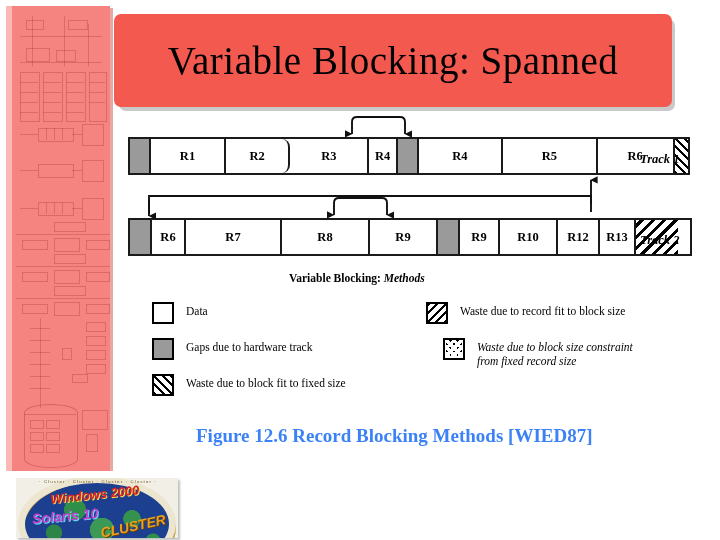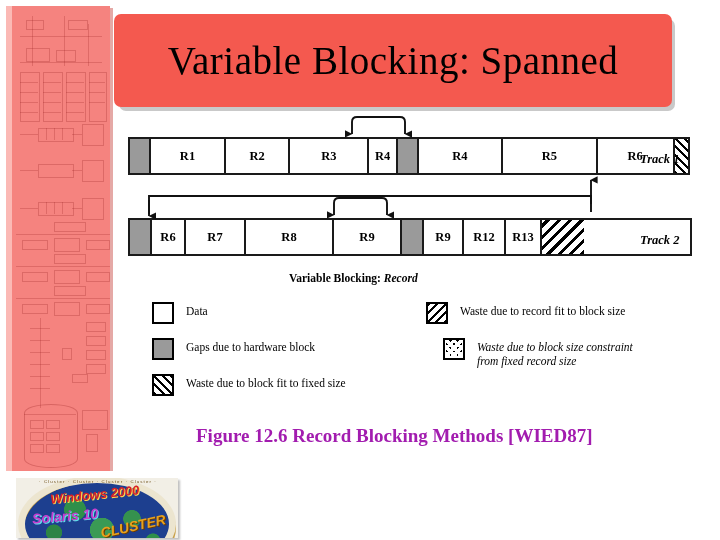--- a/index.html
+++ b/index.html
@@ -184,21 +184,21 @@
     white-space: pre-line;
   }
 
   
   .caption {
     position: absolute;
     left: 196px; top: 425px;
     font-family: "Liberation Serif", serif;
     font-weight: bold;
     font-size: 19px;
-    color: #a21caf;
+    color: #3b82f6;
     white-space: nowrap;
   }
 
   
   .logo {
     position: absolute;
     left: 16px; top: 478px;
     width: 162px; height: 60px;
     overflow: hidden;
     background: #f2efe6;
@@ -380,39 +380,40 @@
 <div class="title-shadow"></div>
 <div class="title-banner">
   <span class="title-text">Variable Blocking: Spanned</span>
 </div>
 
 <div class="fig-inner">
 
   <div class="track" id="track1" style="left: 128px; top: 137px; width: 562px;">
       <div class="cell gap" style="width: 22px;"></div>
       <div class="cell data" style="width: 80px;">R1</div>
-      <div class="cell data" style="width: 68px;">R2</div>
+      <div class="cell data" style="width: 68px; border-radius: 8px;">R2</div>
       <div class="cell data" style="width: 84px;">R3</div>
       <div class="cell data" style="width: 30px;">R4</div>
       <div class="cell gap" style="width: 22px;"></div>
       <div class="cell data" style="width: 90px;">R4</div>
       <div class="cell data" style="width: 100px;">R5</div>
       <div class="cell data" style="width: 82px;">R6</div>
       <div class="cell hatch-fwd" style="width: 14px;"></div>
     </div>
   <span class="track-label" style="left:640px; top:152px;">Track 1</span>
 
   <div class="track" id="track2" style="left: 128px; top: 218px; width: 564px;">
       <div class="cell gap" style="width: 22px;"></div>
       <div class="cell data" style="width: 34px;">R6</div>
-      <div class="cell data" style="width: 60px;">R7</div>
+      <div class="cell data" style="width: 96px;">R7</div>
       <div class="cell data" style="width: 88px;">R8</div>
       <div class="cell data" style="width: 68px;">R9</div>
       <div class="cell gap" style="width: 22px;"></div>
       <div class="cell data" style="width: 40px;">R9</div>
+      <div class="cell data" style="width: 58px;">R10</div>
       <div class="cell data" style="width: 42px;">R12</div>
       <div class="cell data" style="width: 36px;">R13</div>
       <div class="cell hatch-back" style="width: 42px;"></div>
     </div>
   <span class="track-label" style="left:640px; top:233px;">Track 2</span>
 
   <svg class="connectors" viewBox="0 0 720 540" xmlns="http://www.w3.org/2000/svg">
     <defs>
       <marker id="ah" markerWidth="9" markerHeight="9" refX="4.2" refY="7.6" orient="auto" markerUnits="userSpaceOnUse">
         <path d="M0.6,0.6 L8,0.6 L4.3,8 Z" fill="#111"></path>
@@ -427,31 +428,31 @@
     <path d="M591,212 L591,196 L149,196 L149,214" fill="none" stroke="#111" stroke-width="1.9"></path>
     <path d="M591,204 L591,180" fill="none" stroke="#111" stroke-width="1.9" marker-end="url(#ahu)"></path>
     <path d="M149,200 L149,216" fill="none" stroke="#111" stroke-width="1.9" marker-end="url(#ah)"></path>
 
     <path d="M334,215 L334,203 Q334,198 339,198 L382,198 Q387,198 387,203 L387,215" fill="none" stroke="#111" stroke-width="1.9" marker-start="url(#ah)" marker-end="url(#ah)"></path>
   </svg>
 
 </div>
 
 <div class="legend-title" style="left:289px; top:272px;">
-  <span>Variable Blocking: </span><i>Record</i>
+  <span>Variable Blocking: </span><i>Methods</i>
 </div>
 
 <div class="legend-row" style="left:152px; top:302px;">
   <div class="sw white"></div>
   <div class="legend-label">Data</div>
 </div>
 
 <div class="legend-row" style="left:152px; top:338px;">
   <div class="sw grey"></div>
-  <div class="legend-label">Gaps due to hardware block</div>
+  <div class="legend-label">Gaps due to hardware track</div>
 </div>
 
 <div class="legend-row" style="left:152px; top:374px;">
   <div class="sw fwd"></div>
   <div class="legend-label">Waste due to block fit to fixed size</div>
 </div>
 
 <div class="legend-row" style="left:426px; top:302px;">
   <div class="sw back"></div>
   <div class="legend-label">Waste due to record fit to block size</div>

